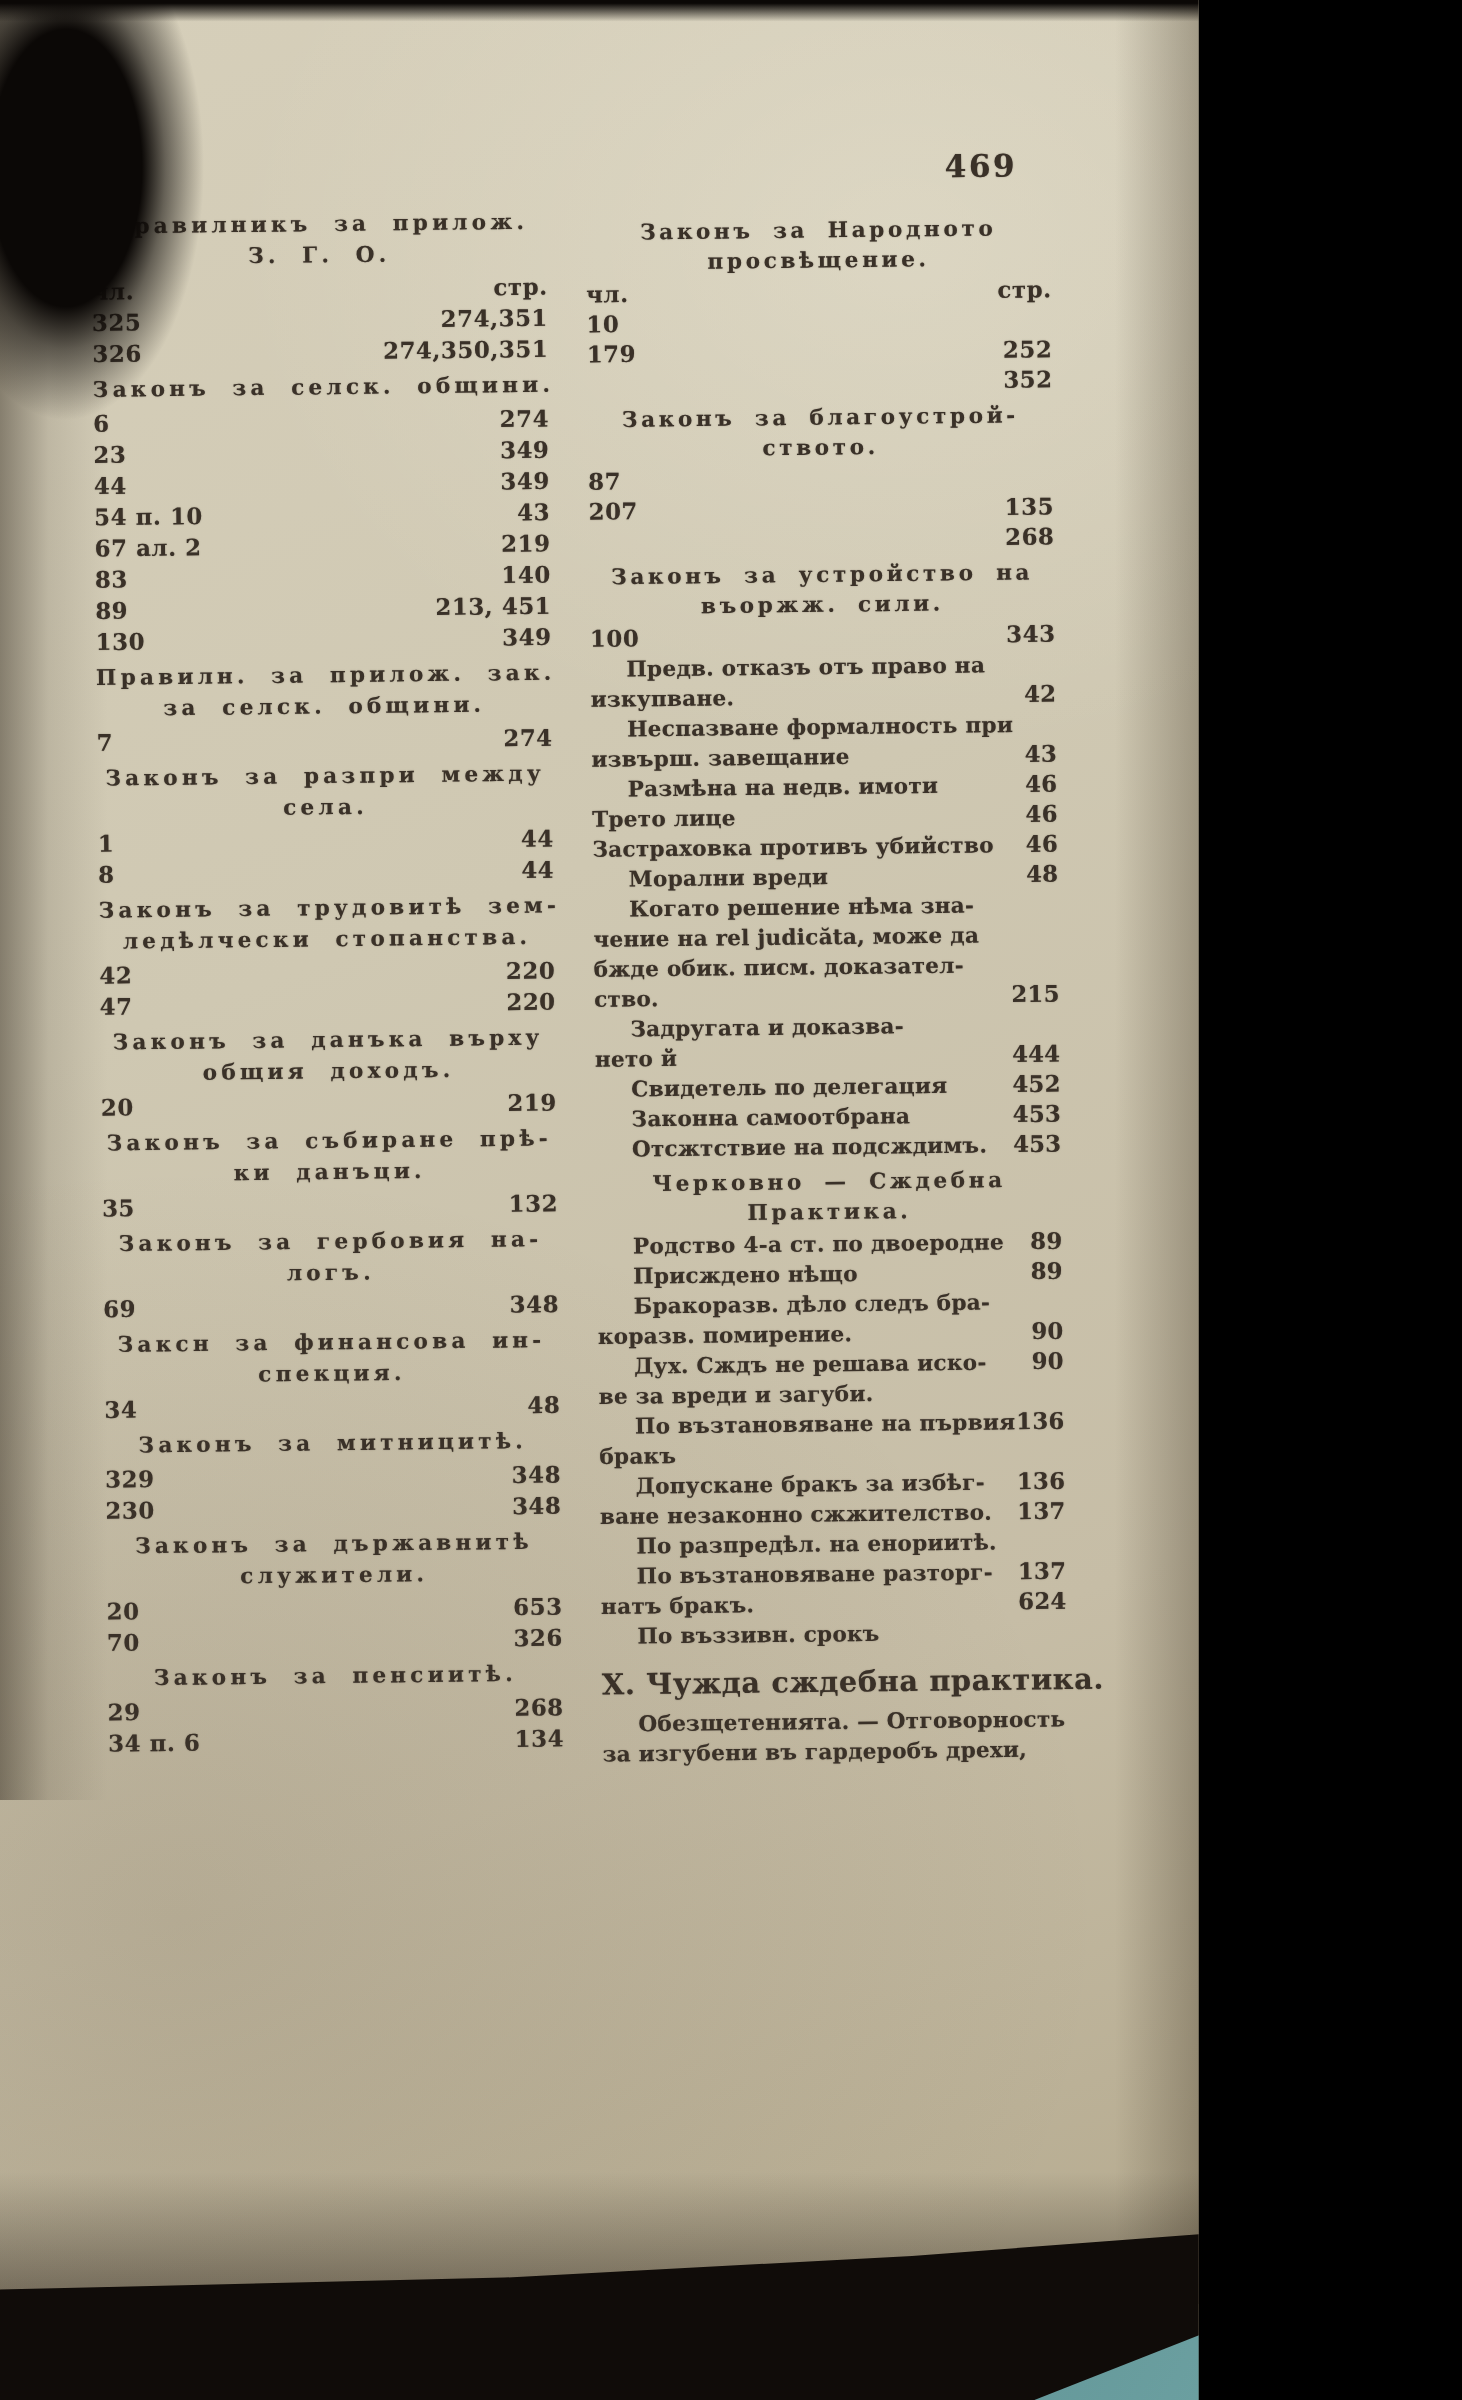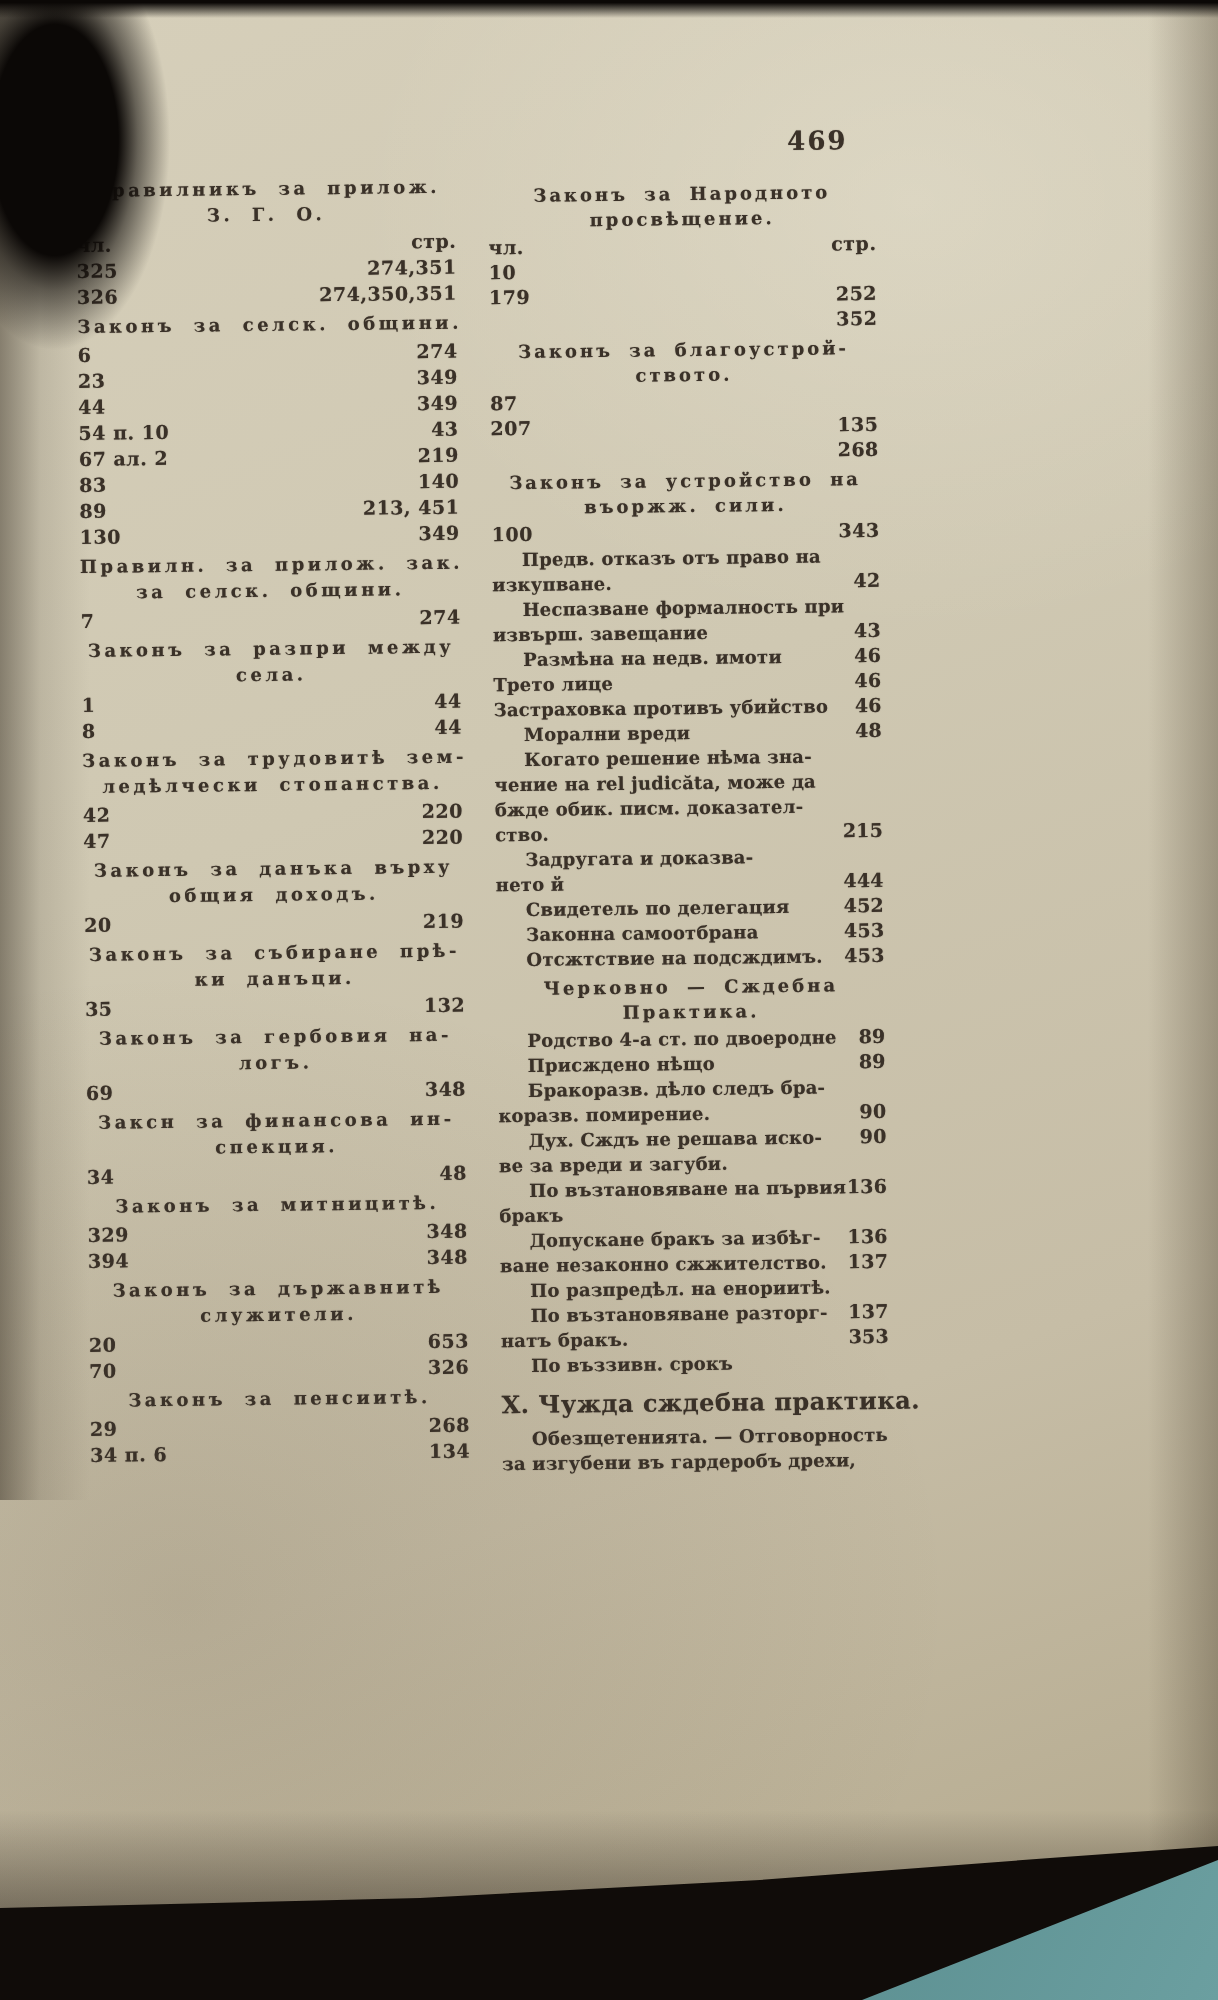--- a/index.html
+++ b/index.html
@@ -1,17 +1,17 @@
 <!DOCTYPE html>
 <html><head>
 <meta charset="utf-8">
 <style>
   html,body{margin:0;padding:0;background:#000;}
   #shot{
-    position:relative; width:1218px; height:2000px; overflow:hidden;
+    position:relative; width:999px; height:2000px; overflow:hidden;
     background:#0e0b08;
     font-family:"DejaVu Serif", serif;
   }
   
   .paper{
     position:absolute; inset:0;
     background:
       radial-gradient(900px 700px at 75% 10%, rgba(255,253,240,.22), transparent 62%),
       radial-gradient(1100px 900px at 15% 80%, rgba(70,55,30,.14), transparent 70%),
       linear-gradient(160deg, #d6cfba 0%, #cfc8b2 38%, #c6bda6 70%, #b3a88c 100%);
@@ -183,21 +183,21 @@
           <span>48</span>
         </div>
         <div class="hdr">
           <div class="hline">Законъ за митницитѣ.</div>
         </div>
         <div class="row">
           <span>329</span>
           <span>348</span>
         </div>
         <div class="row">
-          <span>394</span>
+          <span>230</span>
           <span>348</span>
         </div>
         <div class="hdr">
           <div class="hline">Законъ за държавнитѣ</div>
           <div class="hline">служители.</div>
         </div>
         <div class="row">
           <span>20</span>
           <span>653</span>
         </div>
@@ -377,21 +377,21 @@
         <div class="eline ind">
           <span class="etxt">По разпредѣл. на енориитѣ.</span>
           <span class="enum"></span>
         </div>
         <div class="eline ind">
           <span class="etxt">По възтановяване разторг-</span>
           <span class="enum">137</span>
         </div>
         <div class="eline">
           <span class="etxt">натъ бракъ.</span>
-          <span class="enum">353</span>
+          <span class="enum">624</span>
         </div>
         <div class="eline ind">
           <span class="etxt">По въззивн. срокъ</span>
           <span class="enum"></span>
         </div>
         <div class="bighdr">
           <div class="hline">Х. Чужда сждебна практика.</div>
         </div>
         <div class="eline ind">
           <span class="etxt">Обезщетенията. — Отговорность</span>

